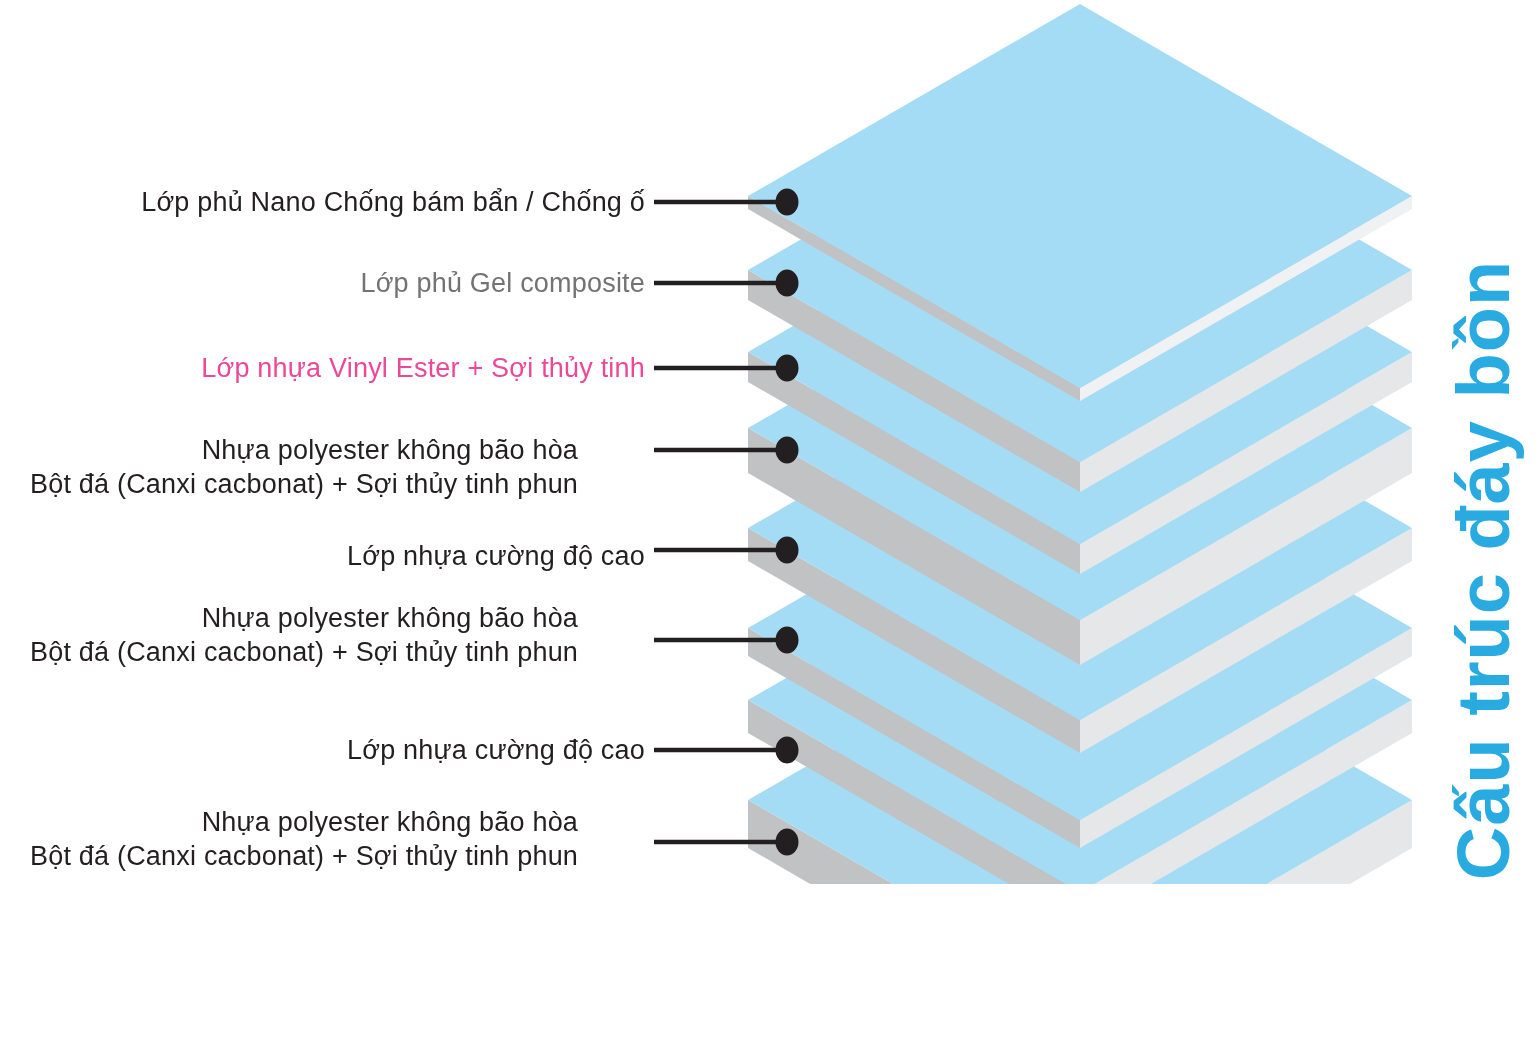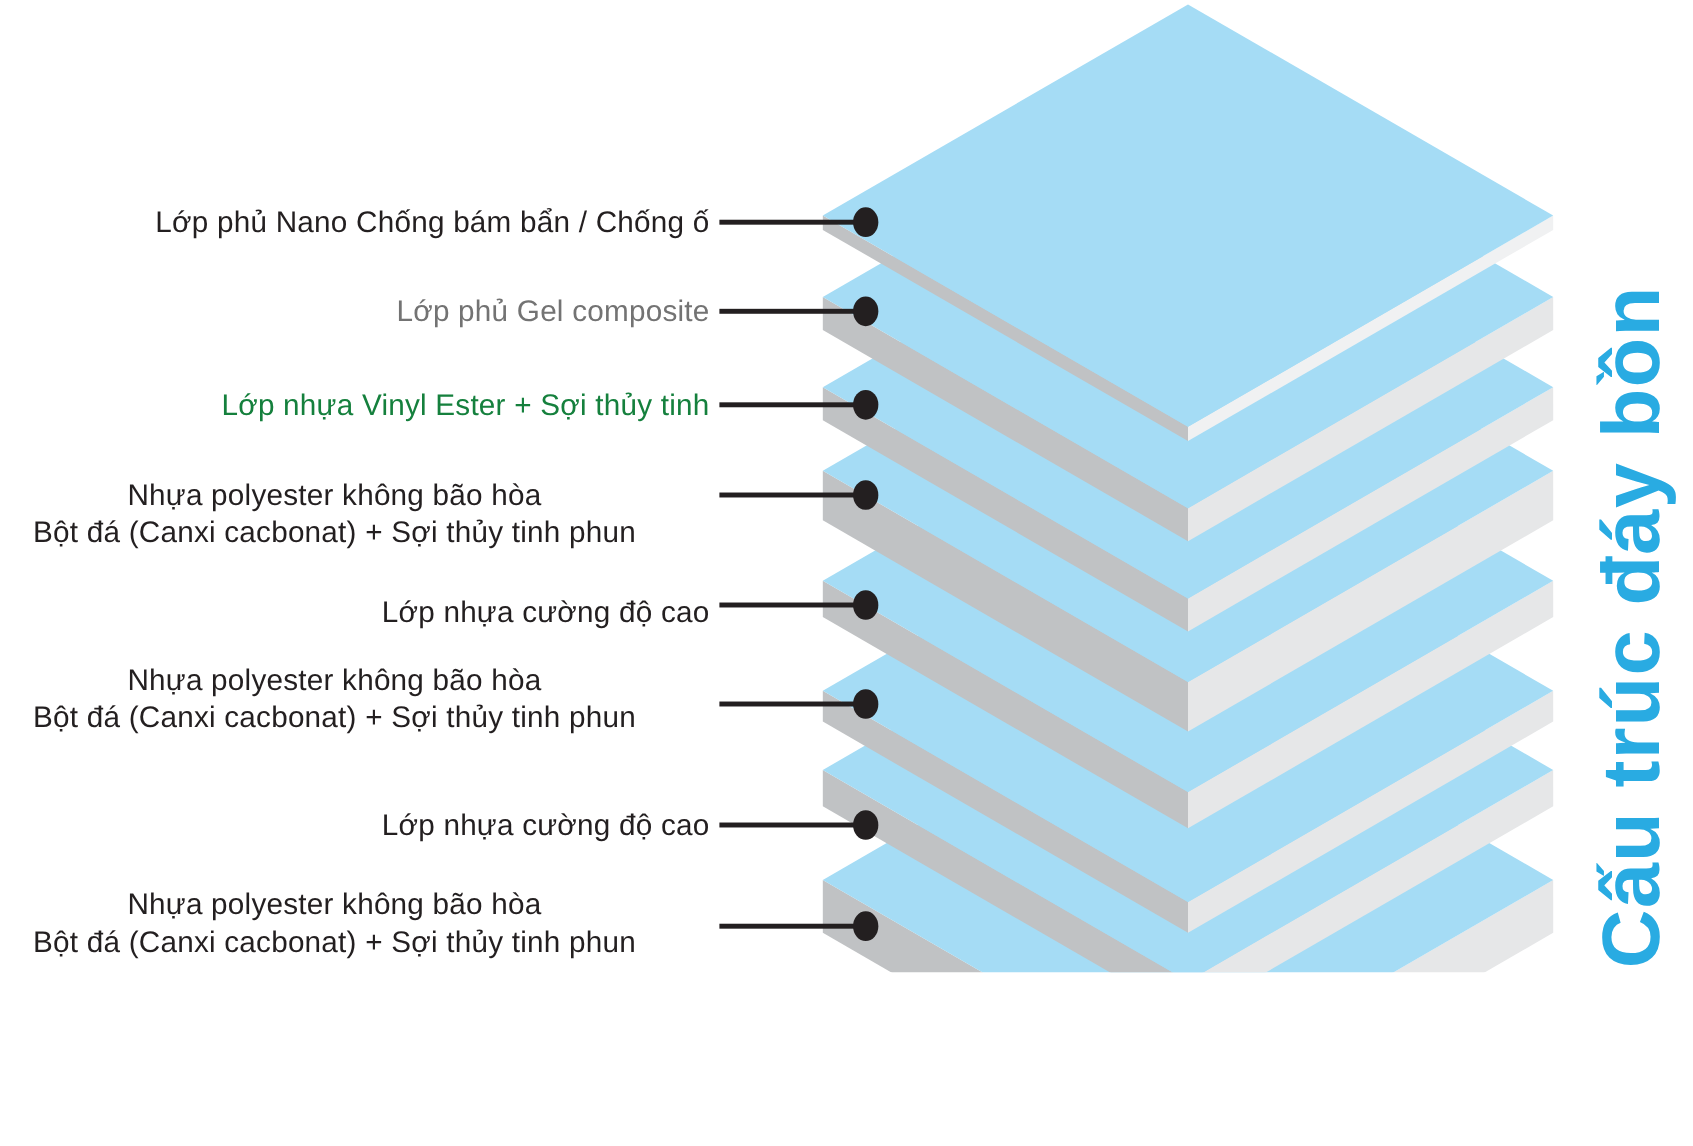--- a/index.html
+++ b/index.html
@@ -13,21 +13,21 @@
   #stack-svg{position:absolute;left:0;top:0;width:1539px;height:1042px;}
   .lbl{
     position:absolute;
     font-size:27px;
     line-height:34px;
     color:#231F20;
     white-space:nowrap;
     letter-spacing:0.2px;
   }
   .lbl.right-al{right:894px;text-align:right;}
-  .lbl.left-al{left:30px;text-align:center;}
+  .lbl.left-al{left:30px;text-align:right;}
   .lbl span{display:block;}
   #diagram-title{
     position:absolute;
     left:1483px;top:570px;
     transform:translate(-50%,-50%) rotate(-90deg);
     transform-origin:center center;
     font-size:74px;
     font-weight:bold;
     color:#29ABE2;
     white-space:nowrap;
@@ -83,21 +83,21 @@
     </svg>
 
   <div class="lbl right-al" style="top: 185px; color: rgb(35, 31, 32);">
     <span>Lớp phủ Nano Chống bám bẩn / Chống ố</span>
   </div>
 
   <div class="lbl right-al" style="top: 266px; color: #737373;">
     <span>Lớp phủ Gel composite</span>
   </div>
 
-  <div class="lbl right-al" style="top: 351px; color: #15803d;">
+  <div class="lbl right-al" style="top: 351px; color: #ec4899;">
     <span>Lớp nhựa Vinyl Ester + Sợi thủy tinh</span>
   </div>
 
   <div class="lbl left-al" style="top: 433px; color: rgb(35, 31, 32);">
     <span>Nhựa polyester không bão hòa</span>
     <span>Bột đá (Canxi cacbonat) + Sợi thủy tinh phun</span>
   </div>
 
   <div class="lbl right-al" style="top: 539px; color: rgb(35, 31, 32);">
     <span>Lớp nhựa cường độ cao</span>

